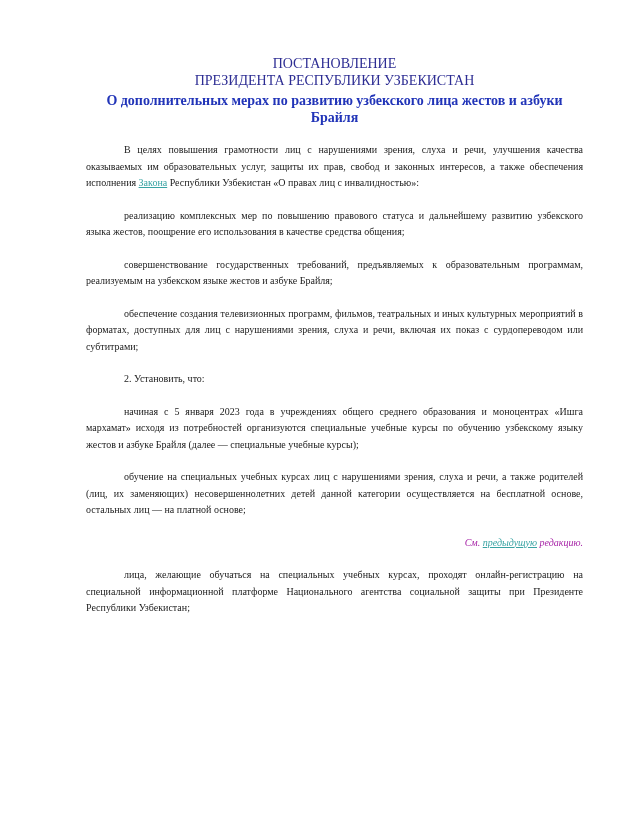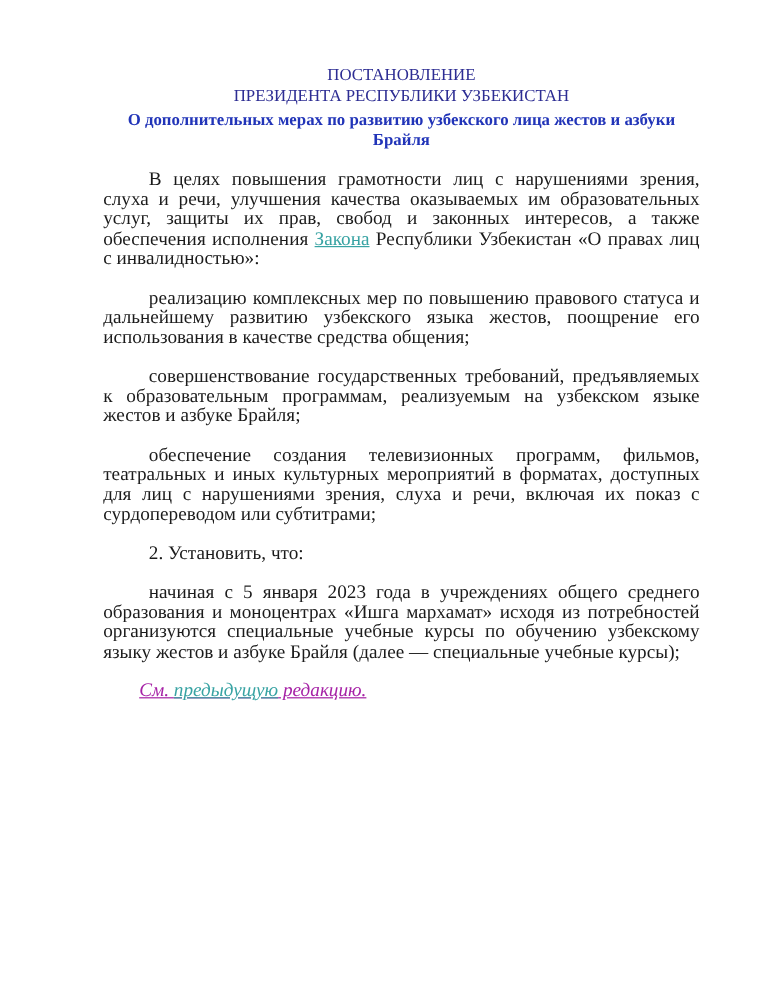--- a/index.html
+++ b/index.html
@@ -22,26 +22,26 @@
   .title-line{
     text-align:center;font-size:14px;line-height:17px;
     color:var(--c-title);font-weight:normal;
   }
   .subtitle{
     text-align:center;font-size:14px;line-height:17px;
     color:var(--c-subtitle);font-weight:bold;margin:3px 0 0 0;
   }
   .doc-body{margin:0;}
   .para{
-    margin:16px 0 7px 0;font-size:16px;line-height:16.5px;
+    margin:16px 0 7px 0;font-size:10px;line-height:16.5px;
     text-align:justify;text-indent:38px;color:var(--c-body);
   }
   .para.note{
     font-style:italic;color:var(--c-note);
-    text-indent:30px;text-align:left;text-decoration:underline;
+    text-indent:30px;text-align:right;
   }
   .doc-link{
     color:var(--c-link);text-decoration:underline;cursor:pointer;
   }
 </style>
 </head>
 <body>
 
 <div class="page">
   <header class="doc-header">
@@ -49,15 +49,17 @@
     <div class="title-line">ПРЕЗИДЕНТА РЕСПУБЛИКИ УЗБЕКИСТАН</div>
     <h1 class="subtitle">О дополнительных мерах по развитию узбекского лица жестов и азбуки Брайля</h1>
   </header>
   <main class="doc-body">
       <p class="para body"><span>В целях повышения грамотности лиц с нарушениями зрения, слуха и речи, улучшения качества оказываемых им образовательных услуг, защиты их прав, свобод и законных интересов, а также обеспечения исполнения </span><a class="doc-link" href="#">Закона</a><span> Республики Узбекистан «О правах лиц с инвалидностью»:</span></p>
       <p class="para body"><span>реализацию комплексных мер по повышению правового статуса и дальнейшему развитию узбекского языка жестов, поощрение его использования в качестве средства общения;</span></p>
       <p class="para body"><span>совершенствование государственных требований, предъявляемых к образовательным программам, реализуемым на узбекском языке жестов и азбуке Брайля;</span></p>
       <p class="para body"><span>обеспечение создания телевизионных программ, фильмов, театральных и иных культурных мероприятий в форматах, доступных для лиц с нарушениями зрения, слуха и речи, включая их показ с сурдопереводом или субтитрами;</span></p>
       <p class="para body"><span>2. Установить, что:</span></p>
       <p class="para body"><span>начиная с 5 января 2023 года в учреждениях общего среднего образования и моноцентрах «Ишга мархамат» исходя из потребностей организуются специальные учебные курсы по обучению узбекскому языку жестов и азбуке Брайля (далее — специальные учебные курсы);</span></p>
+      <p class="para body"><span>обучение на специальных учебных курсах лиц с нарушениями зрения, слуха и речи, а также родителей (лиц, их заменяющих) несовершеннолетних детей данной категории осуществляется на бесплатной основе, остальных лиц — на платной основе;</span></p>
       <p class="para note"><span>См. </span><a class="doc-link" href="#">предыдущую</a><span> редакцию.</span></p>
+      <p class="para body"><span>лица, желающие обучаться на специальных учебных курсах, проходят онлайн-регистрацию на специальной информационной платформе Национального агентства социальной защиты при Президенте Республики Узбекистан;</span></p>
     </main>
 </div>
 
 </body></html>

